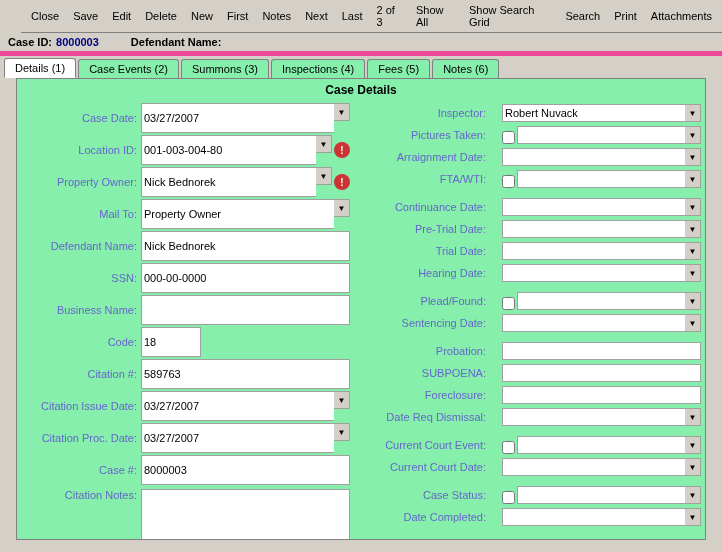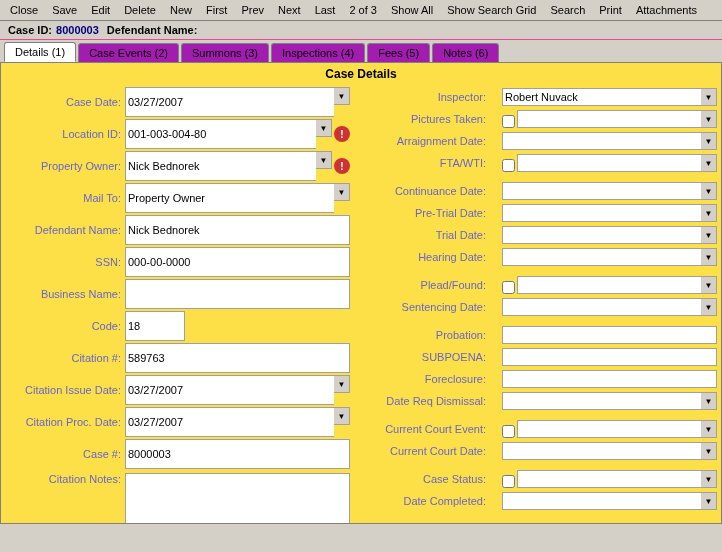--- a/index.html
+++ b/index.html
@@ -13,75 +13,76 @@
     }
 
     
     .menu-bar {
       background: #d4d0c8;
       border-bottom: 1px solid #808080;
       padding: 2px 4px;
       display: flex;
       align-items: center;
       gap: 2px;
+      margin-left: 21px;
     }
     .menu-item {
       padding: 2px 6px;
       cursor: pointer;
       color: #000;
       text-decoration: none;
       font-size: 11px;
     }
 
     
     .header-row {
       background: #d4d0c8;
       padding: 3px 8px;
       display: flex;
       align-items: center;
-      gap: 8px;
-      border-bottom: 1px solid #ec4899;
+      gap: 32px;
+      border-bottom: 5px solid #ec4899;
     }
     .header-field {
       display: flex;
       align-items: center;
       gap: 4px;
       font-size: 11px;
       font-weight: bold;
     }
 
     
     .tab-bar {
       background: #d4d0c8;
       padding: 2px 4px 0 4px;
       display: flex;
       align-items: flex-end;
       gap: 2px;
     }
     .tab {
       padding: 3px 10px;
-      background: #a21caf;
+      background: #86efac;
       border: 1px solid #808080;
       border-bottom: none;
       cursor: pointer;
       font-size: 11px;
       border-radius: 3px 3px 0 0;
     }
     .tab.active {
       background: #ffffff;
       border-bottom: 1px solid #ffffff;
       z-index: 1;
       position: relative;
     }
 
     
     .main-content {
-      background: #fde047;
+      background: #86efac;
       border: 1px solid #808080;
-      margin: 0 0;
+      margin: 0 16px;
       padding: 4px;
       height: calc(552px - 90px);
       overflow: hidden;
     }
 
     .section-title {
       text-align: center;
       font-weight: bold;
       font-size: 12px;
       margin-bottom: 6px;
@@ -215,21 +216,21 @@
 </head>
 <body>
 
 <div class="menu-bar">
   <span class="menu-item">Close</span>
   <span class="menu-item">Save</span>
   <span class="menu-item">Edit</span>
   <span class="menu-item">Delete</span>
   <span class="menu-item">New</span>
   <span class="menu-item">First</span>
-  <span class="menu-item">Prev</span>
+  <span class="menu-item">Notes</span>
   <span class="menu-item">Next</span>
   <span class="menu-item">Last</span>
   <span class="menu-item">2 of 3</span>
   <span class="menu-item">Show All</span>
   <span class="menu-item">Show Search Grid</span>
   <span class="menu-item">Search</span>
   <span class="menu-item">Print</span>
   <span class="menu-item">Attachments</span>
 </div>
 

